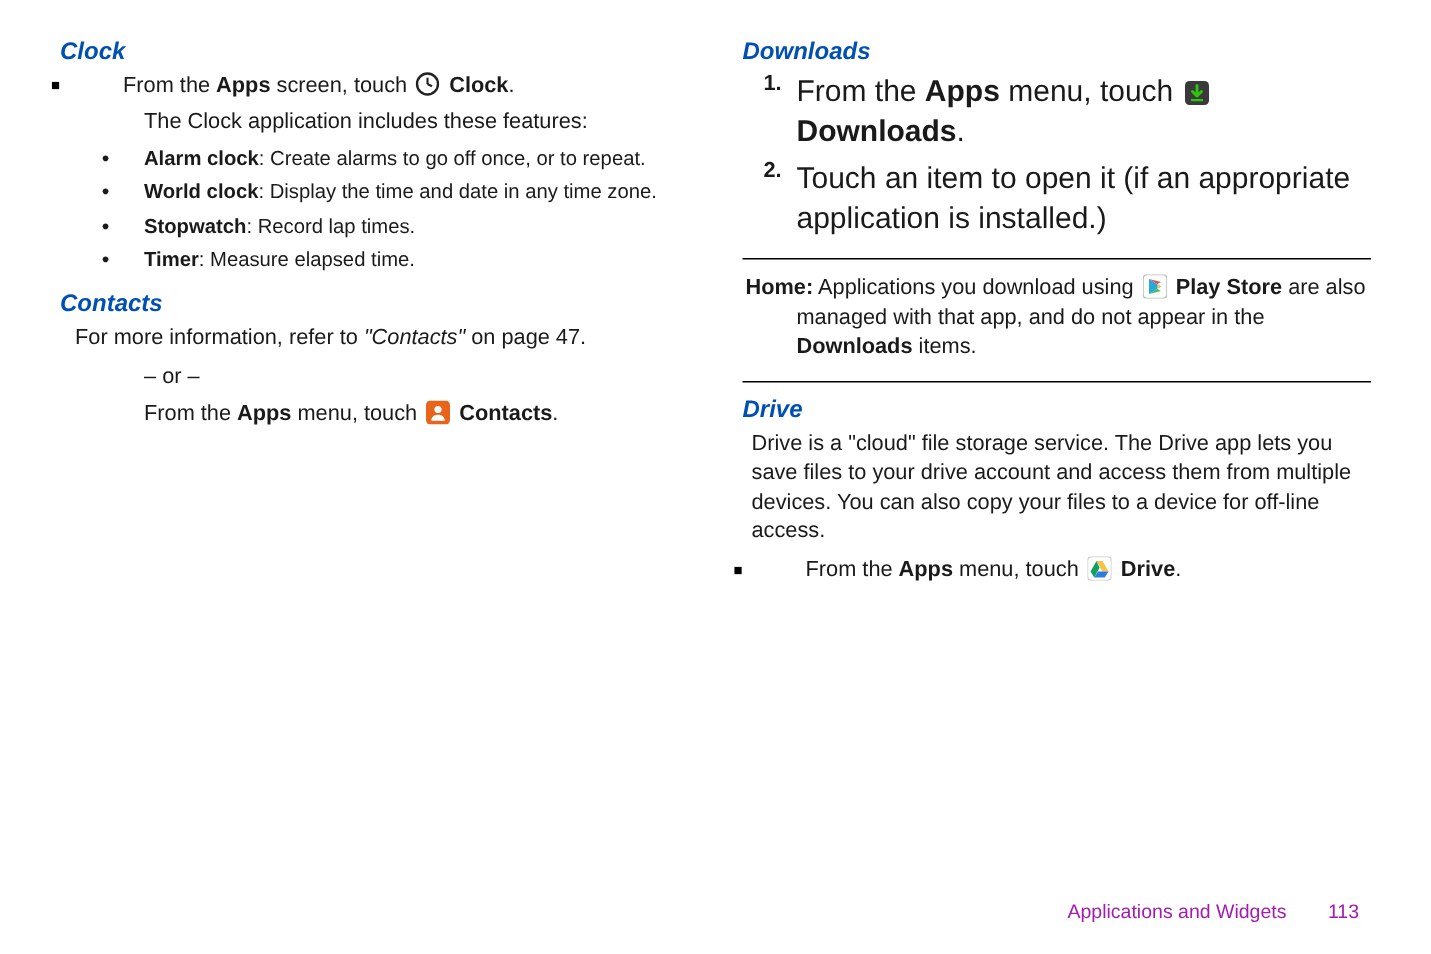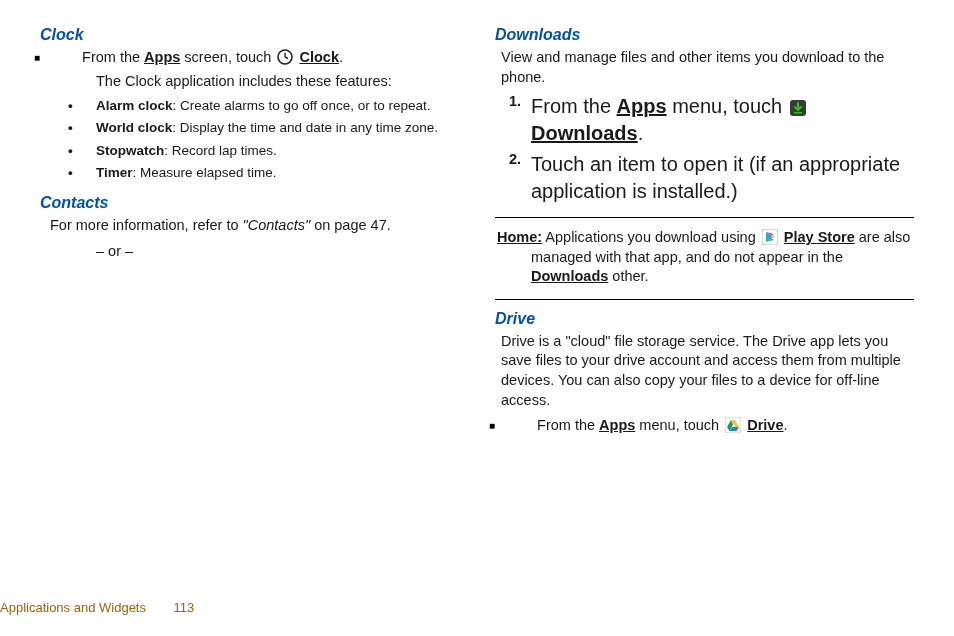--- a/index.html
+++ b/index.html
@@ -28,21 +28,21 @@
     color: #0050b3;
     font-weight: bold;
     font-style: italic;
     font-size: 16px;
     margin: 0 0 4px 0;
   }
 
   .body-text { font-size: 14.5px; line-height: 1.35; }
   .feature  { font-size: 13.5px; font-family: Arial, sans-serif; line-height: 1.35; }
   .feature-bold { font-weight: bold; }
-  .bold { font-weight: bold; text-decoration: underline; }
+  .bold { font-weight: bold; }
   .ital { font-style: italic; }
 
   .sq-bullet::before {
     content: "■";
     font-size: 10px;
     display: inline-block;
     width: 22px;
     color: #000;
     position: relative;
     top: -1px;
@@ -64,21 +64,22 @@
     display: inline-block;
     width: 16px; height: 16px;
     vertical-align: -3px;
     margin: 0 2px;
   }
   .icon svg { width: 16px; height: 16px; display: block; }
 
   .footer {
     width: 954px;
     font-size: 13px;
-    color: #a16207;
+    color: #a21caf;
+    text-align: right;
     padding-right: 48px;
     box-sizing: border-box;
   }
   .footer .pn { margin-left: 24px; }
 </style>
 </head>
 <body>
 
 <div class="page">
 
@@ -101,28 +102,34 @@
     <div class="feature dot-item"><span class="feature-bold">Stopwatch</span><span>: Record lap times.</span></div>
     <div class="feature dot-item"><span class="feature-bold">Timer</span><span>: Measure elapsed time.</span></div>
 
     <div class="section-heading" style="margin-top:12px">Contacts</div>
 
     <div class="intro">
       <span>For more information, refer to </span><span class="ital">"Contacts"</span><span> on page 47.</span>
     </div>
 
     <div class="body-text sq-sub">– or –</div>
+    <div class="body-text sq-sub">
+      <span>From the </span><span class="bold">Apps</span><span> menu, touch </span><span class="icon"><svg viewBox="0 0 16 16">
+            <rect x="0" y="0" width="16" height="16" rx="3" fill="#e8641b"></rect>
+            <circle cx="8" cy="6" r="2.4" fill="#fff"></circle>
+            <path d="M3.5 13.5c0-2.6 2-4 4.5-4s4.5 1.4 4.5 4z" fill="#fff"></path>
+          </svg></span> <span class="bold">Contacts</span><span>.</span>
+    </div>
 
   </div>
 
   <div class="col right">
 
     <div class="section-heading">Downloads</div>
 
-    <div class="intro" style="margin-left:6px">View and manage files and other items you download to the phone.</div>
 
     <div class="num-item">
       <div class="n">1.</div>
       <div class="t">
         <span>From the </span><span class="bold">Apps</span><span> menu, touch </span><span class="icon"><svg viewBox="0 0 16 16">
               <rect x="0" y="0" width="16" height="16" rx="3" fill="#3a3a3a"></rect>
               <path d="M8 3v5M5 7l3 3 3-3" stroke="#2ec40f" stroke-width="2" fill="none" stroke-linecap="round" stroke-linejoin="round"></path>
               <rect x="4" y="12" width="8" height="1.5" fill="#2ec40f"></rect>
             </svg></span> <span class="bold">Downloads</span><span>.</span>
       </div>
@@ -134,21 +141,21 @@
     </div>
 
     <div class="hr"></div>
     <div class="body-text" style="padding-left:34px; text-indent:-34px; margin:0 2px;">
       <span class="bold">Home:</span><span> Applications you download using </span><span class="icon"><svg viewBox="0 0 16 16">
             <rect x="0" y="0" width="16" height="16" rx="3" fill="#fff" stroke="#bbb"></rect>
             <path d="M4 3l8 5-8 5z" fill="#27a8df"></path>
             <path d="M4 3l5.5 3.4L12 5z" fill="#e34b4b"></path>
             <path d="M4 13l5.5-3.4L12 11z" fill="#3bbb5a"></path>
             <path d="M9.5 6.4L12 8l-2.5 1.6z" fill="#f6c146"></path>
-          </svg></span> <span class="bold">Play Store</span><span> are also managed with that app, and do not appear in the </span><span class="bold">Downloads</span><span> other.</span>
+          </svg></span> <span class="bold">Play Store</span><span> are also managed with that app, and do not appear in the </span><span class="bold">Downloads</span><span> items.</span>
     </div>
     <div class="hr"></div>
 
     <div class="section-heading" style="margin-top:10px">Drive</div>
 
     <div class="intro" style="margin-left:6px">Drive is a "cloud" file storage service. The Drive app lets you save files to your drive account and access them from multiple devices. You can also copy your files to a device for off-line access.</div>
 
     <div class="body-text sq-item sq-bullet">
       <span>From the </span><span class="bold">Apps</span><span> menu, touch </span><span class="icon"><svg viewBox="0 0 16 16">
             <rect x="0" y="0" width="16" height="16" rx="3" fill="#fff" stroke="#ccc"></rect>

